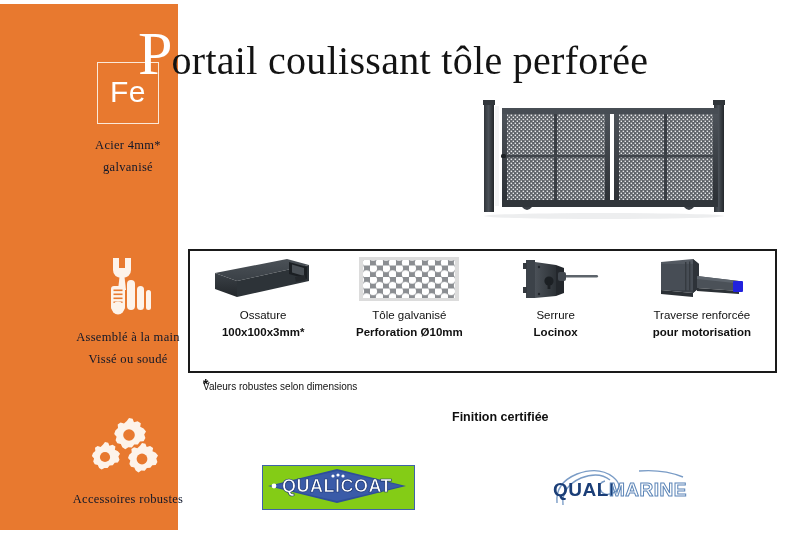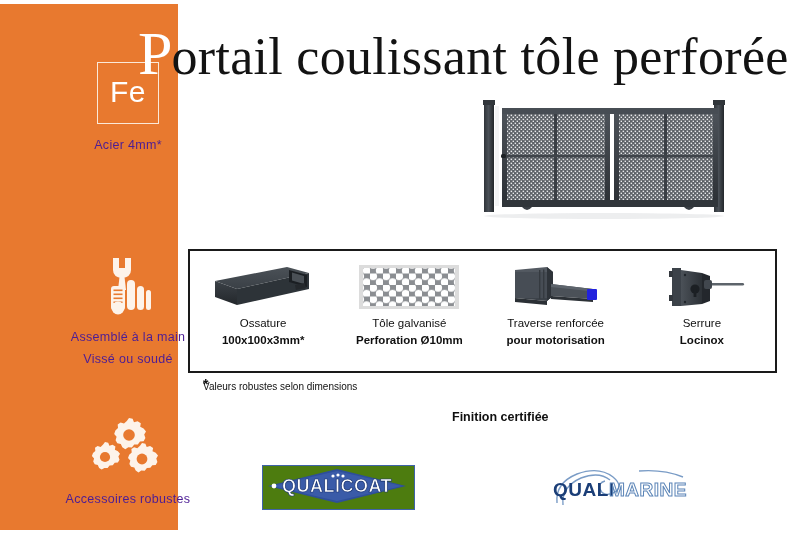--- a/index.html
+++ b/index.html
@@ -14,25 +14,25 @@
   
   #sidebar {
     position:absolute;
     left:0; top:4px;
     width:178px; height:526px;
     background:#e8792f;
     z-index:1;
   }
   .side-block { position:absolute; left:0; width:160px; text-align:center;margin-left:48px; }
   .side-label {
-    color:#4c1d95;
+    color:#0f172a;
     font-size:12.5px;
     letter-spacing:.3px;
     line-height:22px;
-    font-family:Liberation Sans, sans-serif;
+    font-family:Liberation Serif, serif;
     white-space:nowrap;
   }
 
   
   #fe-box {
     width:62px; height:62px;
     border:1.6px solid #fbe9d9;
     margin:0 auto 10px auto;
     position:relative;
   }
@@ -59,21 +59,21 @@
   }
   #title-cap {
     color:#ffffff;
     font-size:62px;
     line-height:58px;
     font-family:"Liberation Serif", serif;
     font-weight:400;
   }
   #title-rest {
     color:#131313;
-    font-size:52px;
+    font-size:40px;
     line-height:46px;
     font-family:"Liberation Serif", serif;
     font-weight:400;
     letter-spacing:.3px;
     margin-left:-1px;
   }
 
   
   #gate { position:absolute; left:474px; top:98px; width:260px; height:122px; z-index:2; }
 
@@ -85,21 +85,21 @@
     border:2px solid #1a1a1a;
     background:#ffffff;
     z-index:2;
     display:flex;
   }
   .feature-col {
     flex:1;
     display:flex;
     flex-direction:column;
     align-items:center;
-    padding-top:8px;
+    padding-top:0;
   }
   .feature-art { height:56px; display:flex; align-items:center; justify-content:center; }
   .feature-line {
     font-size:11.5px;
     color:#101010;
     font-family:"Liberation Sans", sans-serif;
     line-height:17px;
     text-align:center;
     white-space:nowrap;
   }
@@ -121,39 +121,40 @@
     font-size:12.5px; font-weight:bold; color:#101010;
     font-family:"Liberation Sans", sans-serif;
     z-index:2; white-space:nowrap;padding-left:15px;
   }
 
   
   #qualicoat {
     position:absolute; left:262px; top:465px;
     width:153px; height:45px;
     border:1.6px solid #3f63a8;
-    background:#4d7c0f;
+    background:#84cc16;
     z-index:2;
   }
   #qualimarine {
     position:absolute; left:543px; top:463px;
     width:170px; height:48px;
     z-index:2;
   }
 </style>
 </head>
 <body>
 
 <div id="sidebar">
 
   <div class="side-block" style="top:58px;">
     <div id="fe-box">
       <div id="fe-text">Fe</div>
     </div>
     <div class="side-label">Acier 4mm*</div>
+    <div class="side-label">galvanisé</div>
   </div>
 
   <div class="side-block" style="top:412px;">
     <div class="icon-wrap">
       <svg width="86" height="62" viewBox="0 0 86 62">
         <g fill="#fdf3ea">
 
           <g transform="translate(44,18)">
             <path d="M0-17 L3.6-16.2 5-12.8 8.6-13.8 11.8-11.8 11.2-8.2 14.6-6.6 17-3.6 15.2-0.4 16.4 3.1 14.6 6.3 11 6.5 8.8 9.4 5.2 9.6 2.9 12.6 -0.7 12.3 -3.7 14.3 -6.7 12.3 -8.2 9 -11.7 8.3 -13.4 5.2 -12.4 1.7 -14.8 -1 -13.6 -4.5 -11 -6.9 -11.3 -10.5 -8.4 -12.6 -5 -11.4 -2.2 -14 Z"></path>
           </g>
@@ -302,20 +303,51 @@
         <rect x="2" y="3" width="100" height="44" fill="#dcdcdc"></rect>
         <rect x="6" y="6" width="92" height="38" fill="url(#bigperf)"></rect>
       </svg>
     </div>
     <div class="feature-line">Tôle galvanisé</div>
     <div class="feature-line bold">Perforation Ø10mm</div>
   </div>
 
   <div class="feature-col">
     <div class="feature-art">
+      <svg width="96" height="50" viewBox="0 0 96 50">
+        <defs>
+          <linearGradient id="lockg" x1="0" y1="0" x2="1" y2="0">
+            <stop offset="0%" stop-color="#4b5158"></stop>
+            <stop offset="100%" stop-color="#2c3136"></stop>
+          </linearGradient>
+        </defs>
+
+        <rect x="18" y="6" width="9" height="38" fill="#3c4249"></rect>
+        <rect x="15" y="9" width="4" height="6" fill="#33383e"></rect>
+        <rect x="15" y="33" width="4" height="6" fill="#33383e"></rect>
+
+        <path d="M27 8 L48 11 L48 42 L27 44 Z" fill="url(#lockg)"></path>
+        <path d="M48 11 L56 14 L56 39 L48 42 Z" fill="#23272c"></path>
+
+        <circle cx="41" cy="27" r="4.6" fill="#1c2024"></circle>
+        <rect x="39.6" y="27" width="2.8" height="8" fill="#1c2024"></rect>
+
+        <rect x="52" y="21" width="38" height="2.6" rx="1.3" fill="#5d646b"></rect>
+        <rect x="50" y="18" width="8" height="9" rx="2" fill="#41474e"></rect>
+
+        <circle cx="31" cy="13" r="1.2" fill="#20242a"></circle>
+        <circle cx="31" cy="40" r="1.2" fill="#20242a"></circle>
+      </svg>
+    </div>
+    <div class="feature-line">Serrure</div>
+    <div class="feature-line bold">Locinox</div>
+  </div>
+
+  <div class="feature-col">
+    <div class="feature-art">
       <svg width="110" height="50" viewBox="0 0 110 50">
         <defs>
           <linearGradient id="motg" x1="0" y1="0" x2="0" y2="1">
             <stop offset="0%" stop-color="#565c64"></stop>
             <stop offset="100%" stop-color="#3a4047"></stop>
           </linearGradient>
         </defs>
 
         <polygon points="14,8 46,5 52,10 52,34 46,39 14,36" fill="url(#motg)"></polygon>
         <rect x="14" y="10" width="32" height="26" fill="#474d55"></rect>
@@ -329,51 +361,20 @@
         <polygon points="50,34 92,37 92,40 50,37" fill="#2c3136"></polygon>
 
         <rect x="86" y="27" width="10" height="11" rx="1" fill="#2222dd"></rect>
 
         <polygon points="14,36 46,39 46,43 14,40" fill="#2b3035"></polygon>
       </svg>
     </div>
     <div class="feature-line">Traverse renforcée</div>
     <div class="feature-line bold">pour motorisation</div>
   </div>
-
-  <div class="feature-col">
-    <div class="feature-art">
-      <svg width="96" height="50" viewBox="0 0 96 50">
-        <defs>
-          <linearGradient id="lockg" x1="0" y1="0" x2="1" y2="0">
-            <stop offset="0%" stop-color="#4b5158"></stop>
-            <stop offset="100%" stop-color="#2c3136"></stop>
-          </linearGradient>
-        </defs>
-
-        <rect x="18" y="6" width="9" height="38" fill="#3c4249"></rect>
-        <rect x="15" y="9" width="4" height="6" fill="#33383e"></rect>
-        <rect x="15" y="33" width="4" height="6" fill="#33383e"></rect>
-
-        <path d="M27 8 L48 11 L48 42 L27 44 Z" fill="url(#lockg)"></path>
-        <path d="M48 11 L56 14 L56 39 L48 42 Z" fill="#23272c"></path>
-
-        <circle cx="41" cy="27" r="4.6" fill="#1c2024"></circle>
-        <rect x="39.6" y="27" width="2.8" height="8" fill="#1c2024"></rect>
-
-        <rect x="52" y="21" width="38" height="2.6" rx="1.3" fill="#5d646b"></rect>
-        <rect x="50" y="18" width="8" height="9" rx="2" fill="#41474e"></rect>
-
-        <circle cx="31" cy="13" r="1.2" fill="#20242a"></circle>
-        <circle cx="31" cy="40" r="1.2" fill="#20242a"></circle>
-      </svg>
-    </div>
-    <div class="feature-line">Serrure</div>
-    <div class="feature-line bold">Locinox</div>
-  </div>
 </div>
 
 <div id="footnote-star">*</div>
 <div id="footnote">Valeurs robustes selon dimensions</div>
 
 <div id="certif">Finition certifiée</div>
 
 <div id="qualicoat">
   <svg width="149" height="41" viewBox="0 0 149 41">
 

